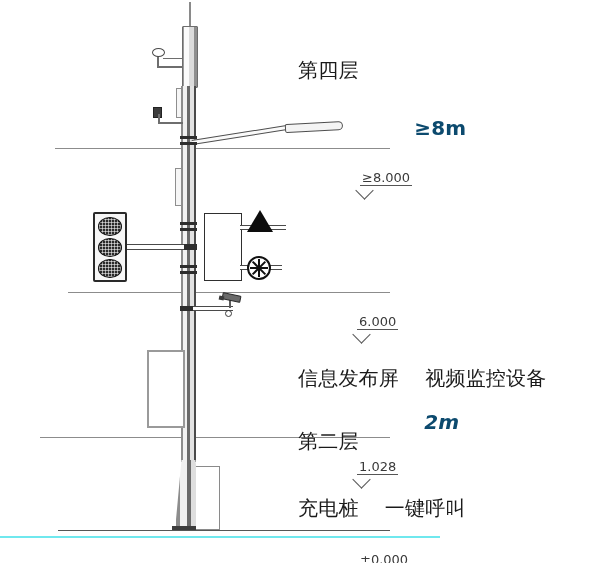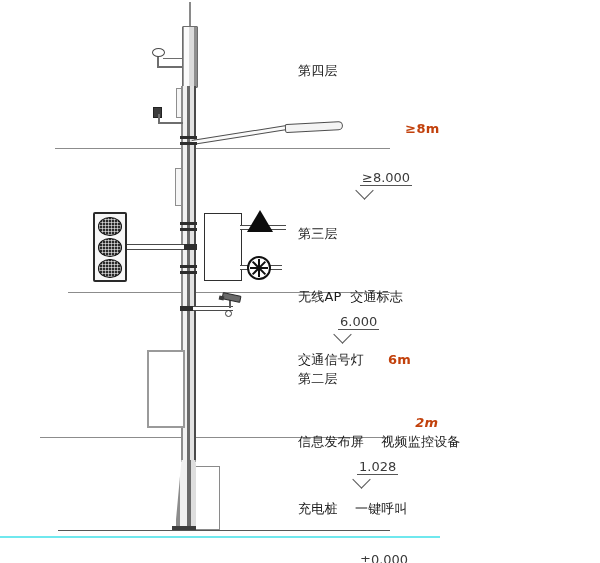--- a/index.html
+++ b/index.html
@@ -13,29 +13,29 @@
     height: 563px;
     background: #ffffff;
     font-family: "DejaVu Sans", "Liberation Sans", sans-serif;
     overflow: hidden;
   }
 
   
   .ann {
     position: absolute;
     color: #1a1a1a;
-    font-size: 13px;
+    font-size: 20px;
     line-height: 21px;
     white-space: pre;
     letter-spacing: 0.2px;
   }
   .ann .ln { display: block; }
   .ann .hgt {
     display: inline-block;
-    color: #c2410c;
+    color: #0c4a6e;
     font-weight: bold;
   }
 
   
   .refline {
     position: absolute;
     height: 0;
     border-top: 1px solid #8c8c8c;
   }
   .groundline {
@@ -351,44 +351,39 @@
 
   <div class="screen" style="left:147px; top:350px; width:38px; height:78px;"></div>
 
   <div class="ann" style="left:298px; top:18px;">
     <span class="ln">第四层</span>
   </div>
   <div class="ann" style="left:388px; top:97px;">
     <span class="hgt">≥8m</span>
   </div>
 
-  <div class="ann" style="left:298px; top:181px;">
-    <span class="ln">第三层</span>
-    <span class="ln">无线AP  交通标志</span>
-    <span class="ln"><span>交通信号灯</span><span class="hgt" style="margin-left:24px;">6m</span></span>
-  </div>
 
   <div class="ann" style="left:298px; top:326px;">
+    <span class="ln">信息发布屏    视频监控设备</span>
     <span class="ln">第二层</span>
-    <span class="ln">信息发布屏    视频监控设备</span>
   </div>
   <div class="ann" style="left:398px; top:391px;font-style:italic;">
     <span class="hgt">2m</span>
   </div>
 
   <div class="ann" style="left:298px; top:456px;">
     <span class="ln">充电桩    一键呼叫</span>
     
   </div>
 
   <div class="elev" style="left:360px; top:126px;">
     <span class="etxt">≥8.000</span>
     <span class="tri"></span>
   </div>
-  <div class="elev" style="left:338px; top:270px;">
+  <div class="elev" style="left:357px; top:270px;">
     <span class="etxt">6.000</span>
     <span class="tri"></span>
   </div>
   <div class="elev" style="left:357px; top:415px;">
     <span class="etxt">1.028</span>
     <span class="tri"></span>
   </div>
   <div class="elev" style="left:358px; top:508px;">
     <span class="etxt">±0.000</span>
     <span class="tri"></span>

